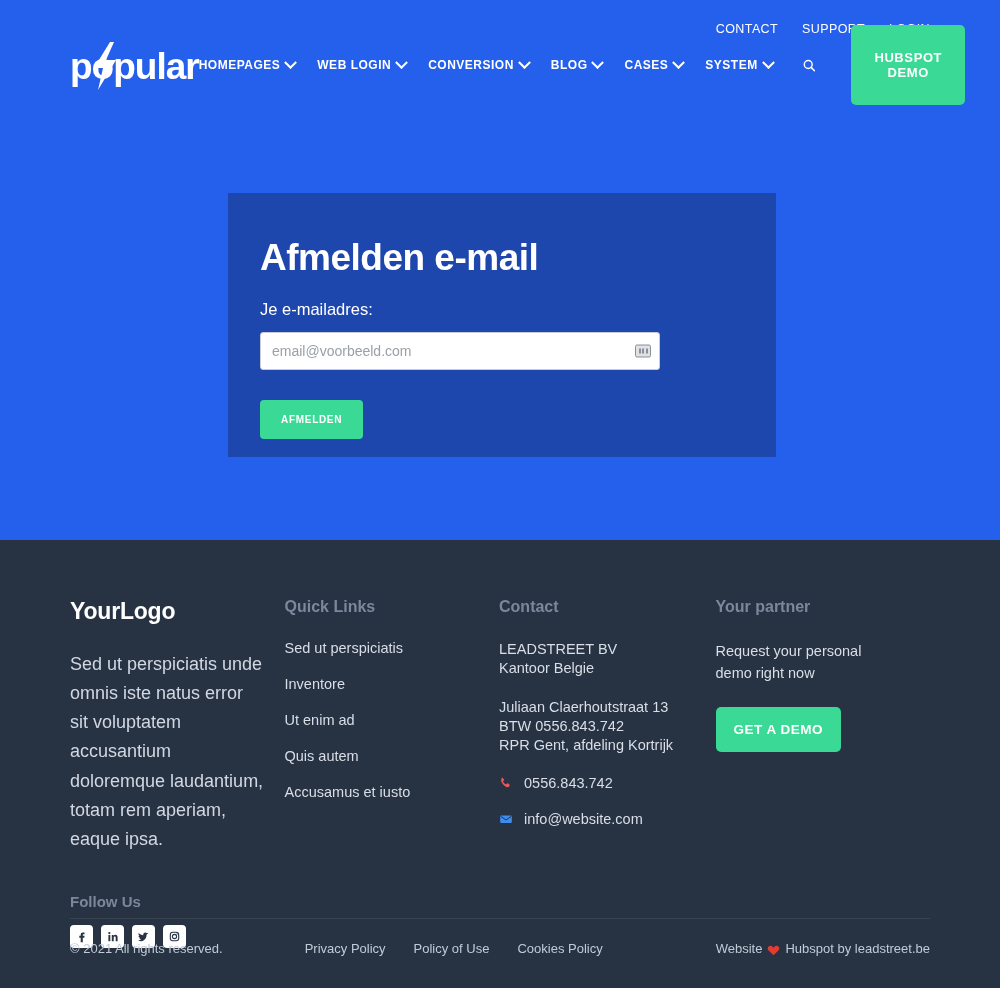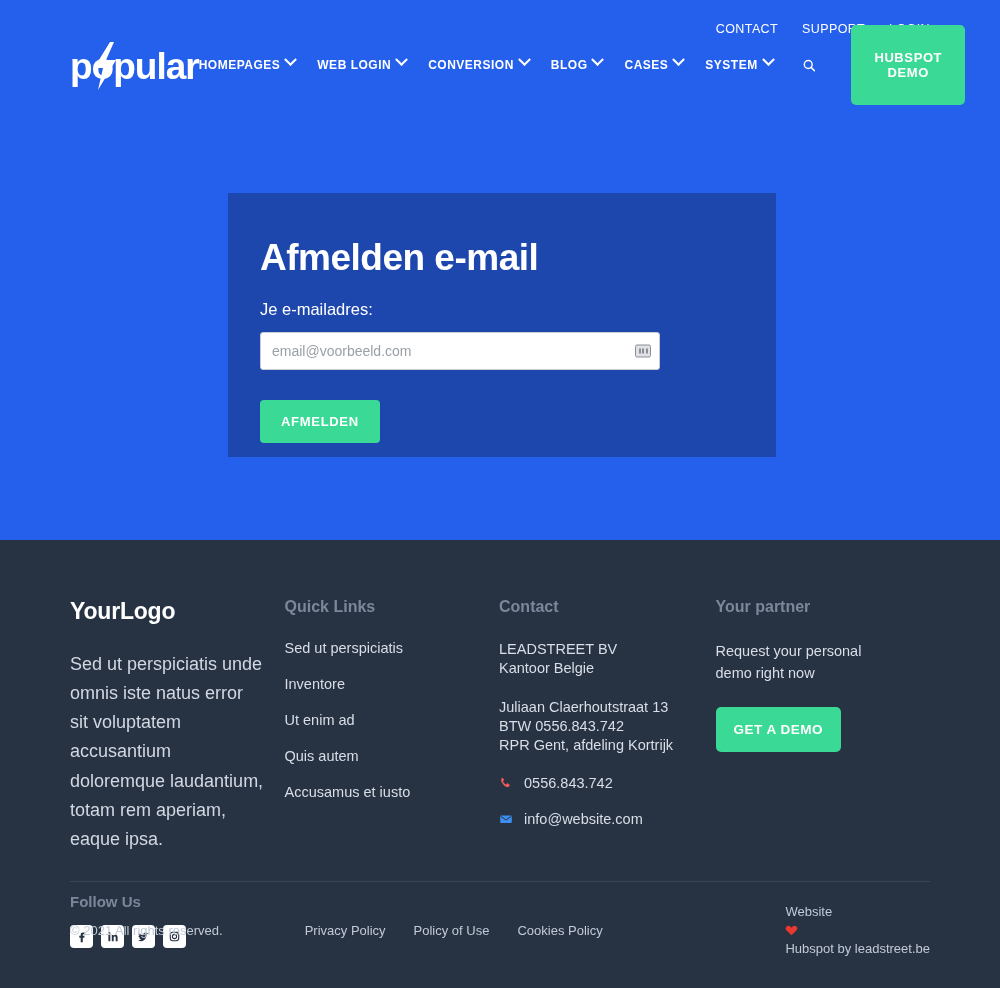--- a/index.html
+++ b/index.html
@@ -56,20 +56,21 @@
     height: 48px;
   }
   .mainnav {
     display: flex;
     align-items: center;
     gap: 22px;
     margin-left: auto;
   }
   .navitem {
     display: flex;
+    align-items: center;
     gap: 6px;
     color: #ffffff;
     font-size: 12px;
     font-weight: 700;
     letter-spacing: 0.5px;
     text-decoration: none;
     white-space: nowrap;
   }
   .chev {
     width: 9px; height: 9px;
@@ -143,21 +144,21 @@
     justify-content: center;
     gap: 1.5px;
   }
   .autofill-icon i { width: 2px; height: 5px; background: #8a8f98; display:block; }
   .submit-btn {
     margin-top: 30px;
     background: #3ad995;
     color: #ffffff;
     border: none;
     border-radius: 4px;
-    font-size: 13px;
+    font-size: 10px;
     font-weight: 700;
     letter-spacing: 0.7px;
     padding: 14px 21px;
     cursor: pointer;
     font-family: "Liberation Sans", sans-serif;
   }
 
   
   .footer {
     background: #273243;
@@ -256,21 +257,21 @@
     left: 70px; right: 70px;
     bottom: 32px;
     display: flex;
     align-items: center;
     border-top: 1px solid rgba(255,255,255,0.09);
     padding-top: 22px;
   }
   .copyright { color: #c2cad6; font-size: 13px; }
   .legal { display: flex; gap: 28px; margin-left: 82px; }
   .legal a { color: #c2cad6; font-size: 13px; text-decoration: none; }
-  .credit { margin-left: auto; color: #c2cad6; font-size: 13px; display:flex; gap:5px; align-items:flex-start;flex-direction:column;}
+  .credit { margin-left: auto; color: #c2cad6; font-size: 13px; display:flex; gap:5px; align-items:flex-end;}
 </style>
 </head>
 <body>
 
 <div class="header">
 
   <div class="topbar">
     <a href="#">CONTACT</a>
     <a href="#">SUPPORT</a>
     <a href="#">LOGIN</a>

